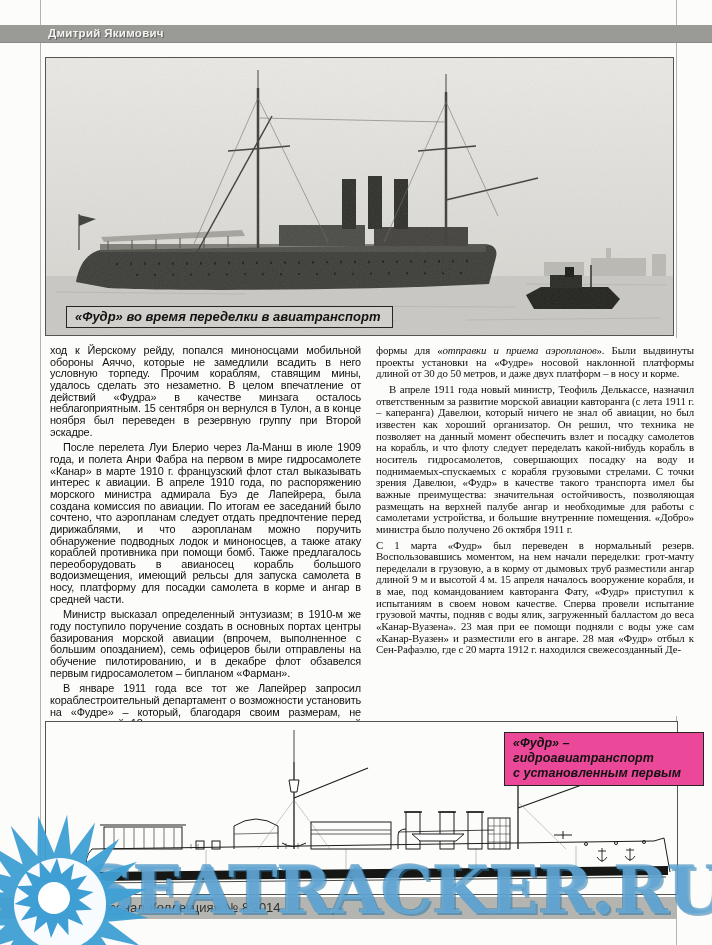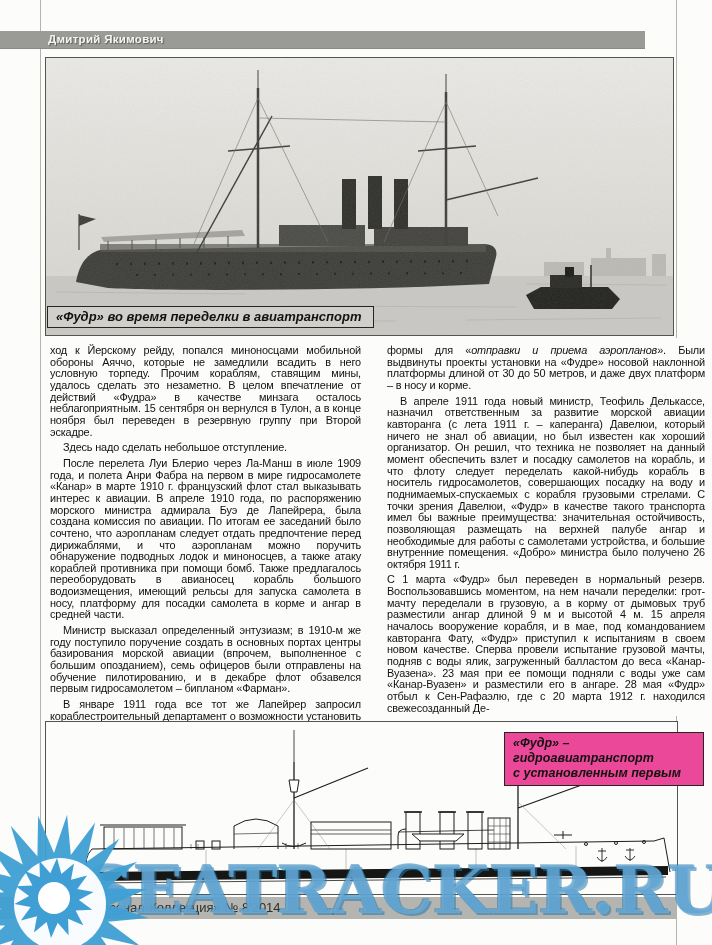--- a/index.html
+++ b/index.html
@@ -4,30 +4,30 @@
 <style>
   html,body{margin:0;padding:0;}
   body{width:712px;height:945px;background:#fbfbf9;font-family:"Liberation Sans",sans-serif;overflow:hidden;}
   .page{position:relative;width:712px;height:945px;background:#fcfcfa;overflow:hidden;}
 
   .rule{position:absolute;width:1px;background:#b3b3af;}
   .rule-left{left:40px;top:0;height:945px;}
   .rule-right-top{left:676px;top:0;height:338px;}
   .rule-right-bottom{left:676px;top:716px;height:229px;}
 
-  .header-band{position:absolute;left:0;top:31px;width:645px;height:17px;background:#9a9a97;border-bottom:1px solid #8a8a87;}
+  .header-band{position:absolute;left:0;top:25px;width:712px;height:17px;background:#9a9a97;border-bottom:1px solid #8a8a87;}
   .header-band span{position:absolute;left:48px;top:0;line-height:17px;font-size:11.5px;font-weight:bold;color:#f4f4f2;text-shadow:1px 1px 1px #5c5c59;letter-spacing:.3px;}
 
   .photo-figure{position:absolute;left:45px;top:57px;width:627px;height:277px;border:1px solid #55554f;background:#e9e8e4;}
   .photo-figure svg{display:block;}
-  .caption-box{position:absolute;left:1px;bottom:7px;background:#d0cfcb;border:1px solid #26261f;padding:2px 12px 3px 8px;font-size:13px;font-weight:bold;font-style:italic;color:#121210;white-space:nowrap;}
+  .caption-box{position:absolute;left:20px;bottom:7px;background:#d0cfcb;border:1px solid #26261f;padding:2px 12px 3px 8px;font-size:13px;font-weight:bold;font-style:italic;color:#121210;white-space:nowrap;}
 
   .col{position:absolute;top:341px;height:380px;overflow:hidden;font-size:10.9px;line-height:11.65px;color:#111;text-align:justify;letter-spacing:-0.15px;}
   .col-left{left:46px;width:319px;}
-  .col-right{left:383px;width:326px;}
+  .col-right{left:372px;width:326px;font-family:Liberation Serif, serif;}
   .col p{margin:4px;}
   .col p.ind{text-indent:13px;}
   .col p.head{font-size:13px;font-weight:bold;font-style:italic;margin:6px 0 2px 0;text-indent:0;}
 
   .drawing-figure{position:absolute;left:45px;top:721px;width:631px;height:172px;border:1px solid #55554f;background:#fcfcfa;}
   .drawing-caption{position:absolute;left:504px;top:732px;width:182px;background:#ec4899;border:1px solid #26261f;padding:3px 8px 4px 8px;font-size:12.5px;line-height:15px;font-weight:bold;font-style:italic;color:#121210;z-index:3;}
 
   .footer-bar{position:absolute;left:0;top:897px;width:676px;height:22px;background:#b4b4b0;z-index:1;}
   .footer-page-number{position:absolute;left:38px;top:900px;font-size:13px;color:#2f2f2c;z-index:2;}
   .footer-issue{position:absolute;left:86px;top:900px;font-size:13px;color:#2f2f2c;z-index:2;}
@@ -127,21 +127,20 @@
       </g>
       <rect x="0" y="0" width="627" height="277" filter="url(#grain)"></rect>
     </svg>
     <div class="caption-box">
       <span>«Фудр» во время переделки в авиатранспорт</span>
     </div>
   </figure>
 
   <div class="col col-left" id="left-col">
       <p class="noind"><span>ход к Йерскому рейду, попался миноносцами мобильной обороны Аяччо, которые не замедлили всадить в него условную торпеду. Прочим кораблям, ставящим мины, удалось сделать это незаметно. В целом впечатление от действий «Фудра» в качестве минзага осталось неблагоприятным. 15 сентября он вернулся в Тулон, а в конце ноября был переведен в резервную группу при Второй эскадре.</span></p>
-      <p class="ind"><span>Здесь надо сделать небольшое отступление.</span></p>
       <p class="ind"><span>После перелета Луи Блерио через Ла-Манш в июле 1909 года, и полета Анри Фабра на первом в мире гидросамолете «Канар» в марте 1910 г. французский флот стал выказывать интерес к авиации. В апреле 1910 года, по распоряжению морского министра адмирала Буэ де Лапейрера, была создана комиссия по авиации. По итогам ее заседаний было сочтено, что аэропланам следует отдать предпочтение перед дирижаблями, и что аэропланам можно поручить обнаружение подводных лодок и миноносцев, а также атаку кораблей противника при помощи бомб. Также предлагалось переоборудовать в авианосец корабль большого водоизмещения, имеющий рельсы для запуска самолета в носу, платформу для посадки самолета в корме и ангар в средней части.</span></p>
       <p class="ind"><span>Министр высказал определенный энтузиазм; в 1910-м же году поступило поручение создать в основных портах центры базирования морской авиации (впрочем, выполненное с большим опозданием), семь офицеров были отправлены на обучение пилотированию, и в декабре флот обзавелся первым гидросамолетом – бипланом «Фарман».</span></p>
       <p class="ind"><span>В январе 1911 года все тот же Лапейрер запросил кораблестроительный департамент о возможности установить на «Фудре» – который, благодаря своим размерам, не превышающей 18 узлов скорости и не слишком хорошей маневренности, как минзаг вызывал нарекания – откидные плат-</span></p>
     </div>
   <div class="col col-right" id="right-col">
       <p class="noind"><span>формы для «</span><i>отправки и приема аэропланов</i><span>». Были выдвинуты проекты установки на «Фудре» носовой наклонной платформы длиной от 30 до 50 метров, и даже двух платформ – в носу и корме.</span></p>
       <p class="ind"><span>В апреле 1911 года новый министр, Теофиль Делькассе, назначил ответственным за развитие морской авиации кавторанга (с лета 1911 г. – каперанга) Давелюи, который ничего не знал об авиации, но был известен как хороший организатор. Он решил, что техника не позволяет на данный момент обеспечить взлет и посадку самолетов на корабль, и что флоту следует переделать какой-нибудь корабль в носитель гидросамолетов, совершающих посадку на воду и поднимаемых-спускаемых с корабля грузовыми стрелами. С точки зрения Давелюи, «Фудр» в качестве такого транспорта имел бы важные преимущества: значительная остойчивость, позволяющая размещать на верхней палубе ангар и необходимые для работы с самолетами устройства, и большие внутренние помещения. «Добро» министра было получено 26 октября 1911 г.</span></p>
       <p class="noind"><span>С 1 марта «Фудр» был переведен в нормальный резерв. Воспользовавшись моментом, на нем начали переделки: грот-мачту переделали в грузовую, а в корму от дымовых труб разместили ангар длиной 9 м и высотой 4 м. 15 апреля началось вооружение корабля, и в мае, под командованием кавторанга Фату, «Фудр» приступил к испытаниям в своем новом качестве. Сперва провели испытание грузовой мачты, подняв с воды ялик, загруженный балластом до веса «Канар-Вуазена». 23 мая при ее помощи подняли с воды уже сам «Канар-Вуазен» и разместили его в ангаре. 28 мая «Фудр» отбыл к Сен-Рафаэлю, где с 20 марта 1912 г. находился свежесозданный Де-</span></p>
     </div>
 

